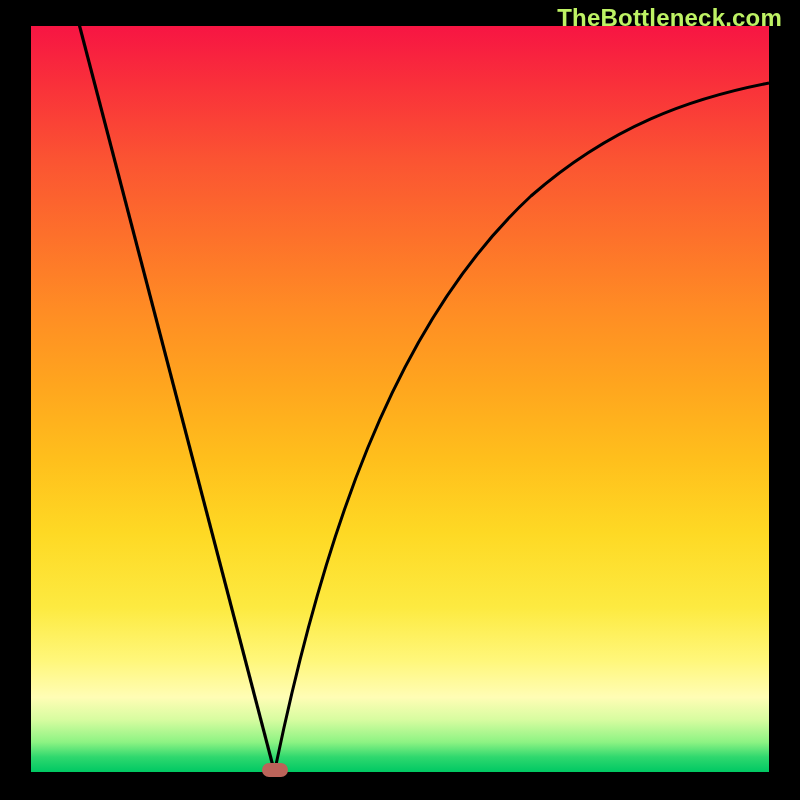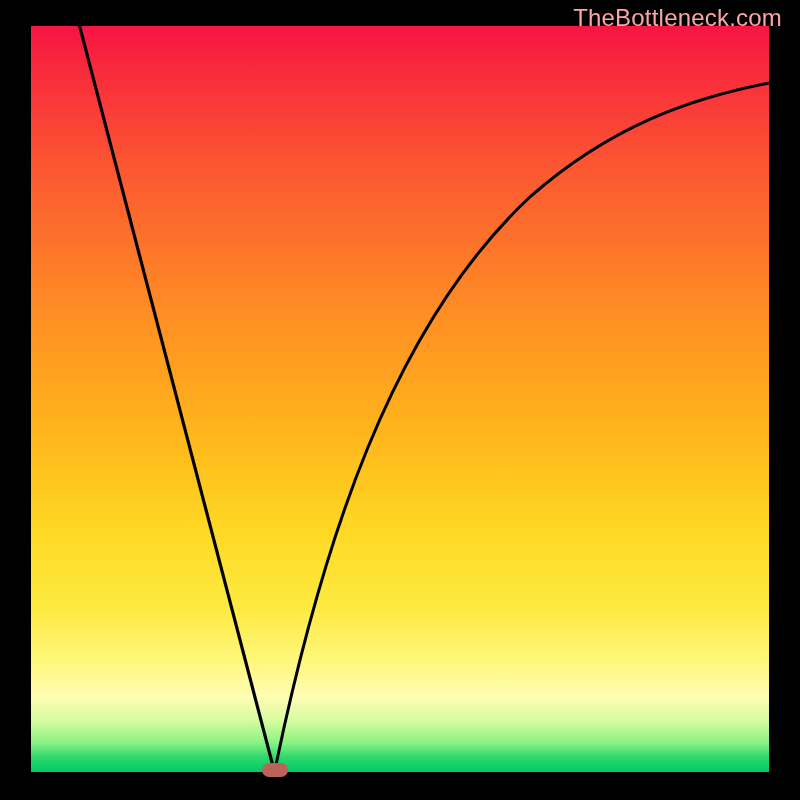--- a/index.html
+++ b/index.html
@@ -40,23 +40,23 @@
       #d7fca0 93%,
       #8df383 96%,
       #2fd86e 98%,
       #00c863 100%
     );
   }
   .watermark {
     position: absolute;
     top: 4px;
     right: 18px;
-    color: #fca5a5;
+    color: #bef264;
     font-size: 24px;
-    font-weight: 400;
+    font-weight: 700;
     letter-spacing: 0.2px;
     user-select: none;
   }
   svg.curves {
     position: absolute;
     left: 0;
     top: 0;
     width: 738px;
     height: 746px;
     overflow: visible;

